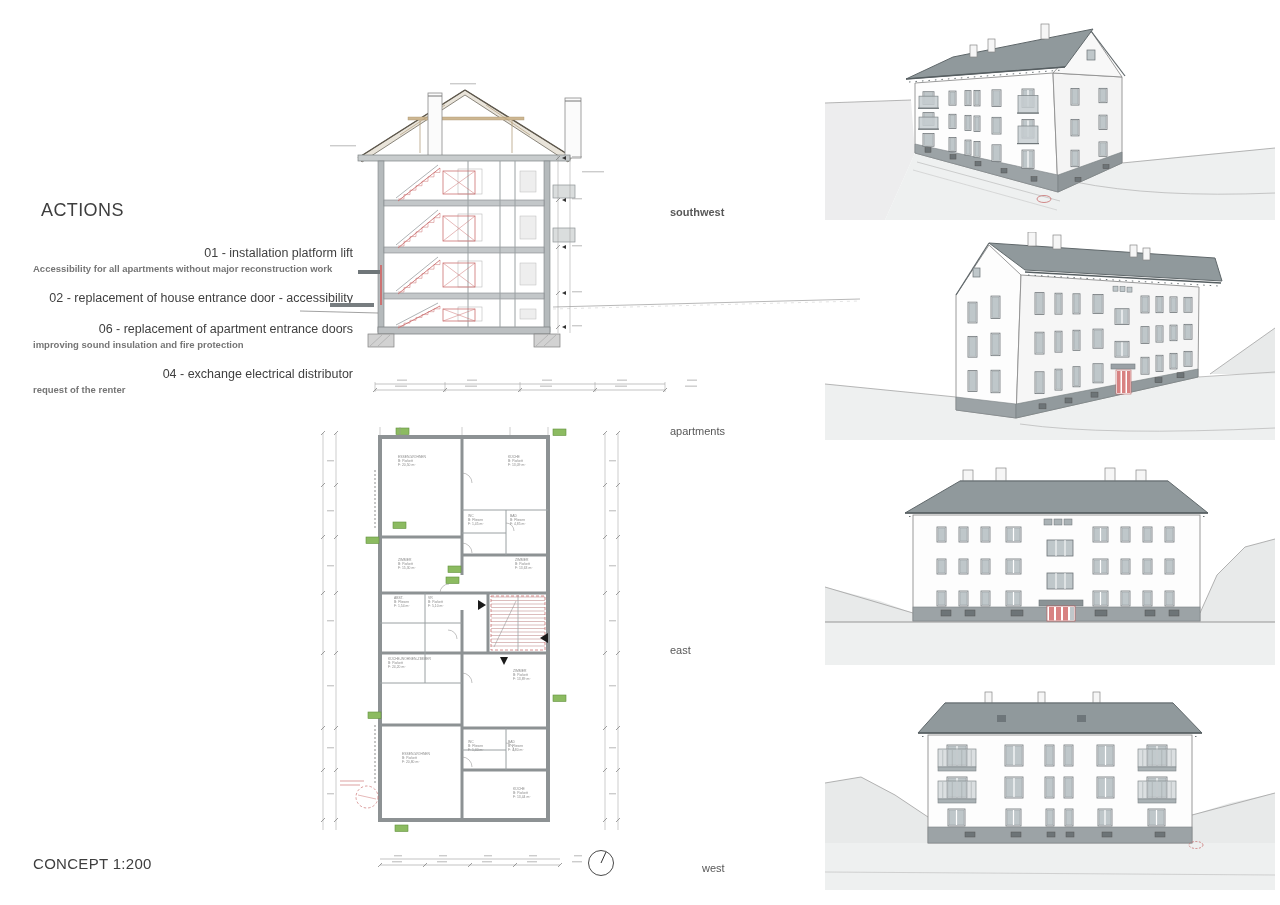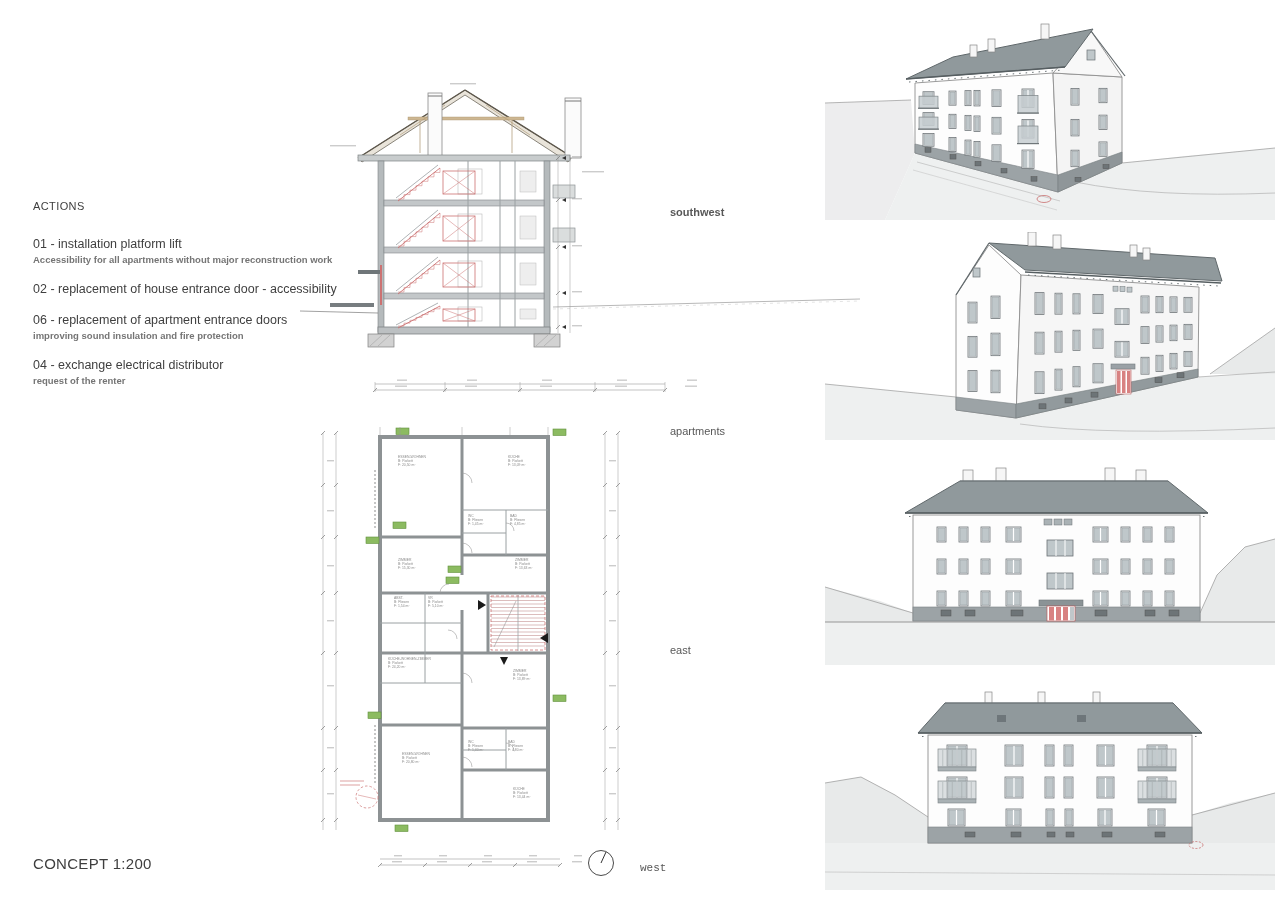--- a/index.html
+++ b/index.html
@@ -1,23 +1,23 @@
 <!DOCTYPE html>
 <html><head>
 <meta charset="utf-8">
 <style>
   html,body{margin:0;padding:0;background:#fff;}
   #sheet{position:relative;width:1280px;height:905px;background:#ffffff;overflow:hidden;
          font-family:"Liberation Sans",sans-serif;}
   .abs{position:absolute;}
   
   #actions-block{left:33px;top:200px;width:320px;}
-  .actions-heading{font-size:11px;letter-spacing:.4px;color:#3e3e3e;margin:0 0 25px 0;font-weight:400;}
+  .actions-heading{font-size:18px;letter-spacing:.4px;color:#3e3e3e;margin:0 0 25px 8px;font-weight:400;}
   .action-item{margin-bottom:16px;}
-  .action-title{font-size:12.5px;color:#3f3f3f;line-height:15px;margin:0 0 2px 0;font-weight:400;}
+  .action-title{font-size:12.5px;color:#3f3f3f;line-height:15px;margin:0 0 2px 0;font-weight:400;text-align:right;}
   .action-sub{font-size:9.5px;color:#757575;line-height:12px;margin:0;font-weight:bold;}
   .view-label{font-size:11px;color:#585858;}
   #concept-label{left:33px;top:855px;font-size:15px;color:#3e3e3e;letter-spacing:.3px;}
   svg{display:block;}
   .thin{stroke:#9aa0a2;stroke-width:1;fill:none;}
   .dim{stroke:#9b9b9b;stroke-width:.6;fill:none;}
   .tan{stroke:#ab946e;fill:none;}
 </style>
 </head>
 <body>
@@ -44,21 +44,21 @@
         </div>
       </div>
   </div>
 
   <div class="abs" id="concept-label">CONCEPT 1:200</div>
 
   <div id="view-labels">
       <div class="abs view-label" style="left: 670px; top: 206px; font-weight: bold;">southwest</div>
       <div class="abs view-label" style="left: 670px; top: 425px;">apartments</div>
       <div class="abs view-label" style="left: 670px; top: 644px;">east</div>
-      <div class="abs view-label" style="left: 640px; top: 862px; font-family: Liberation Mono, monospace;">west</div>
+      <div class="abs view-label" style="left: 702px; top: 862px;">west</div>
     </div>
 
   <svg class="abs" id="sec" style="left:300px;top:75px" width="565" height="330" viewBox="0 0 565 330">
 
     <line x1="0" y1="236" x2="78" y2="238" stroke="#8a8a8a" stroke-width=".8"></line>
     <line x1="253" y1="232" x2="560" y2="224" stroke="#9a9a9a" stroke-width=".7"></line>
     <line x1="253" y1="234" x2="560" y2="226" stroke="#c9c9c9" stroke-width=".5" stroke-dasharray="3,4"></line>
 
     <polygon points="165,15 58,83 62,87 165,20 268,87 272,82" fill="#e9e4da" stroke="#6f6a5e" stroke-width=".8"></polygon>
     <line x1="165" y1="15" x2="58" y2="83" stroke="#5d574c" stroke-width="1.4"></line>

